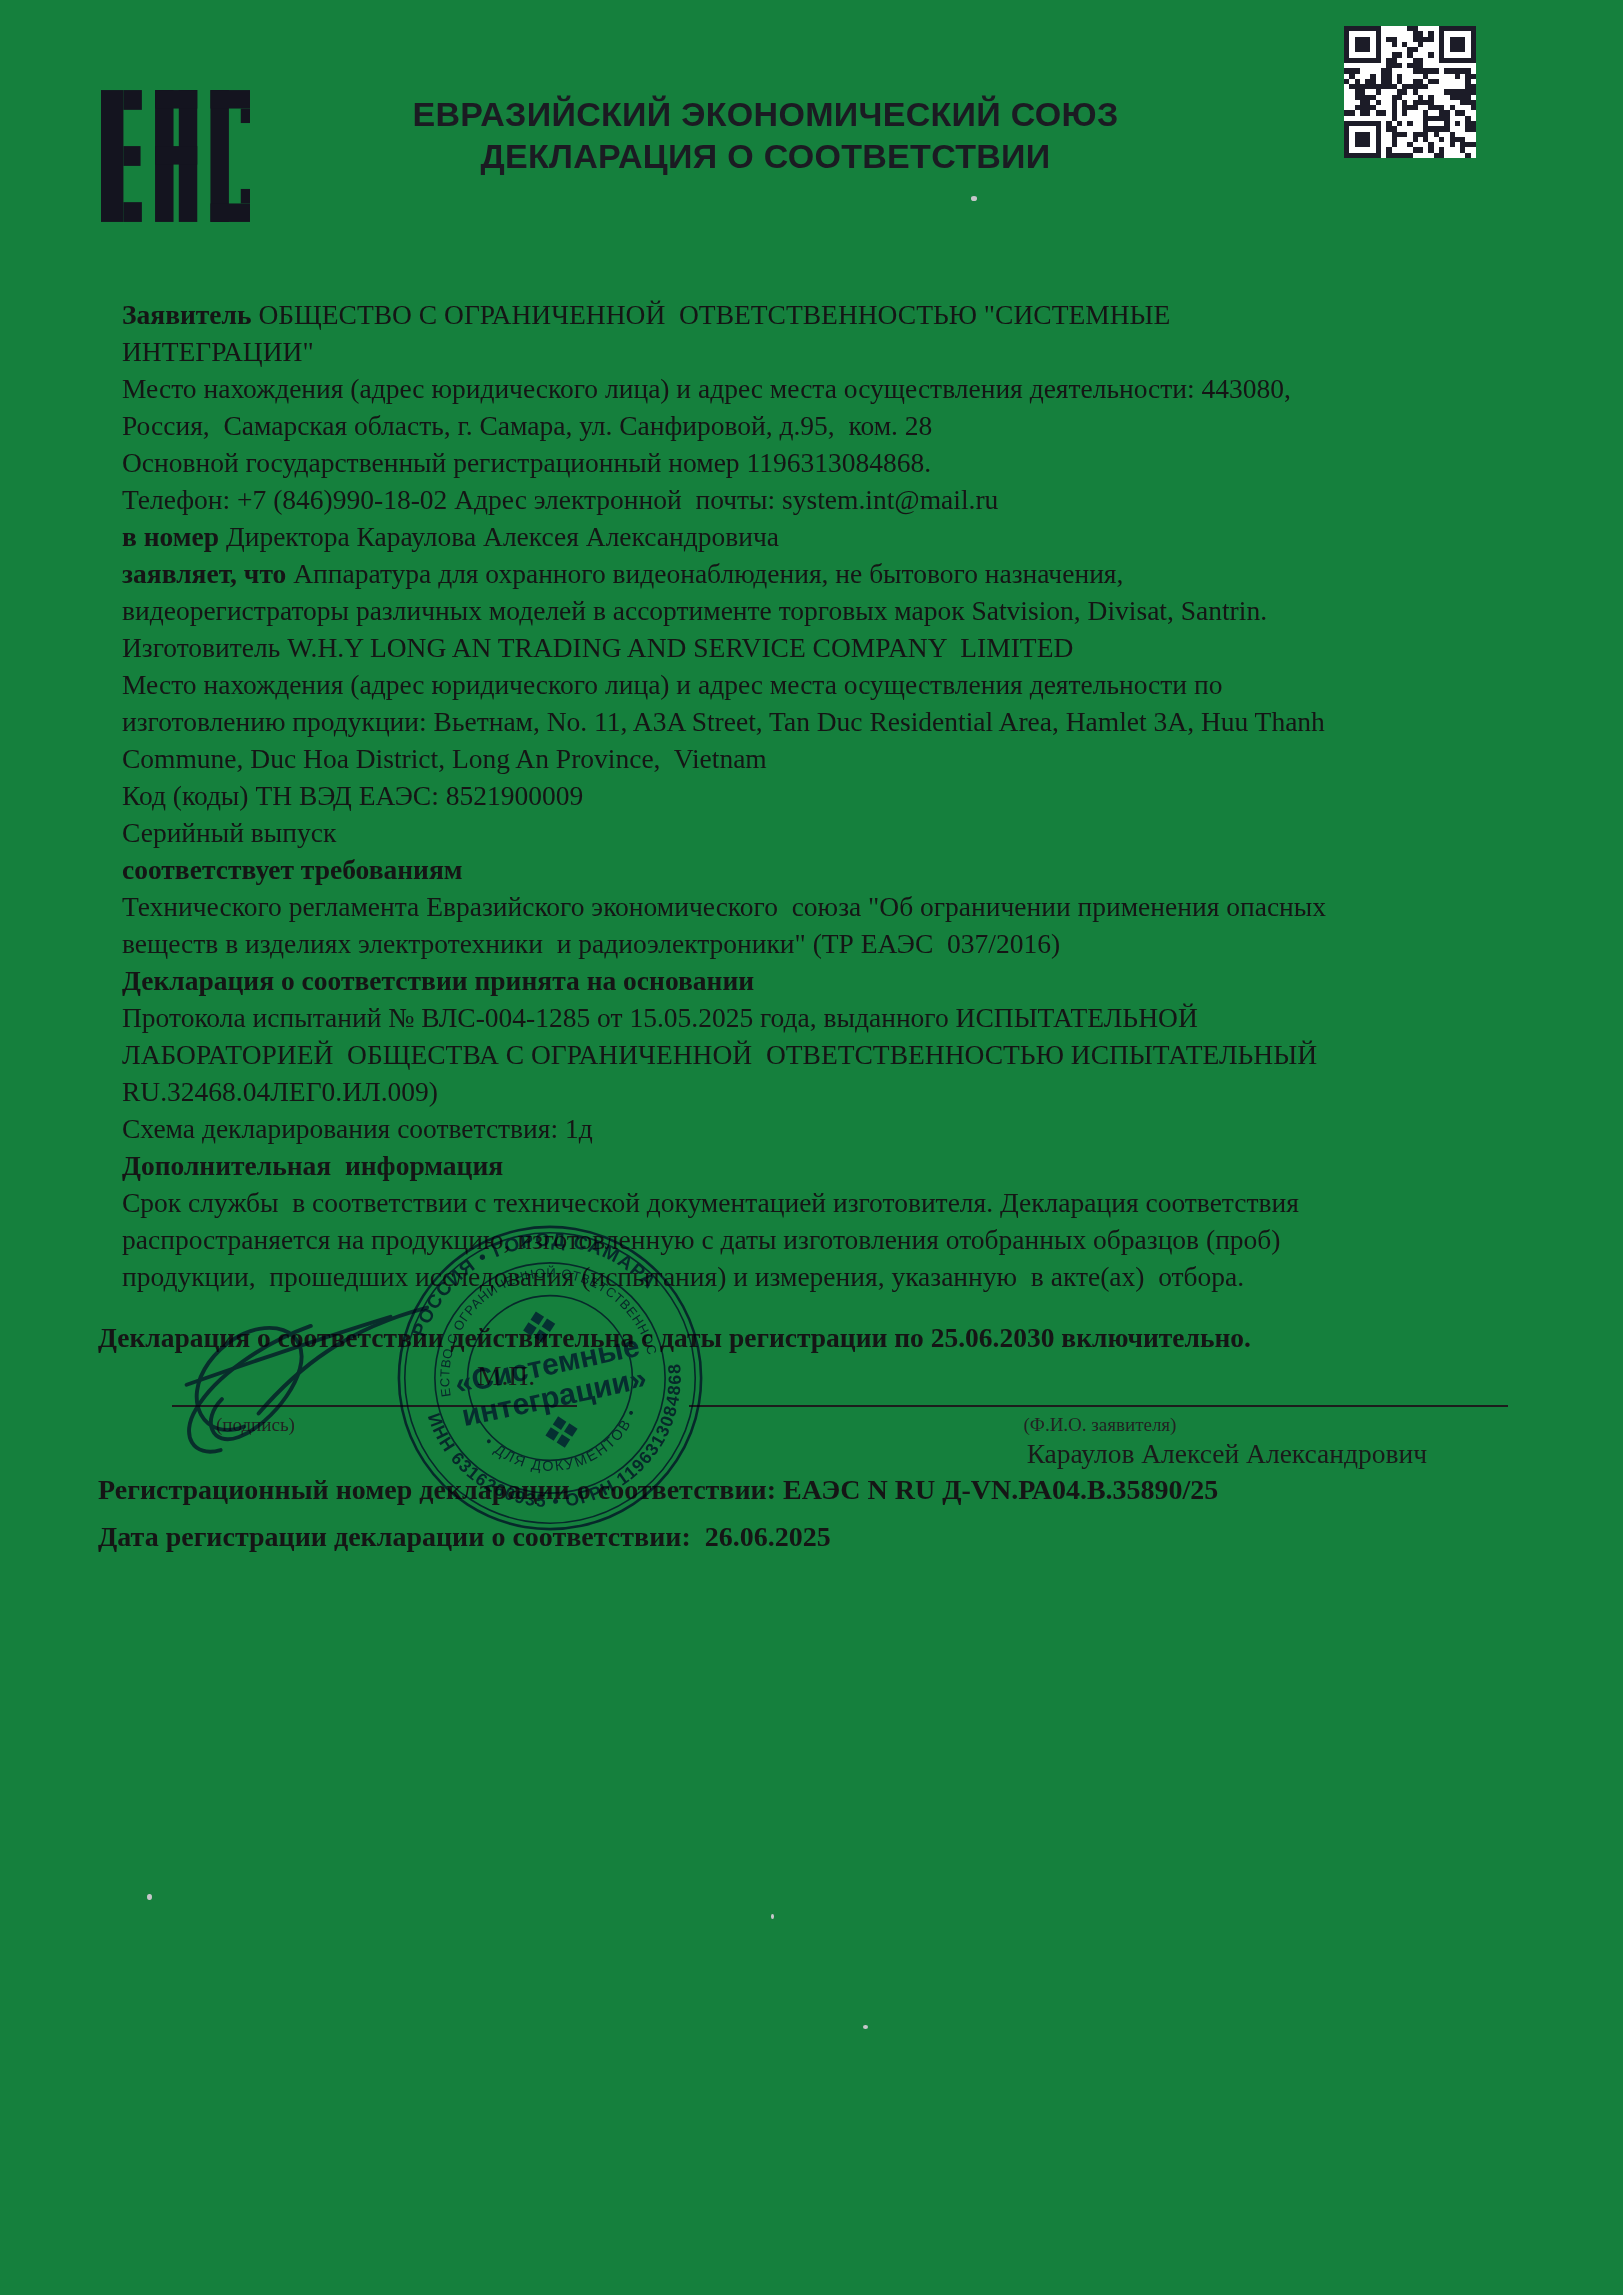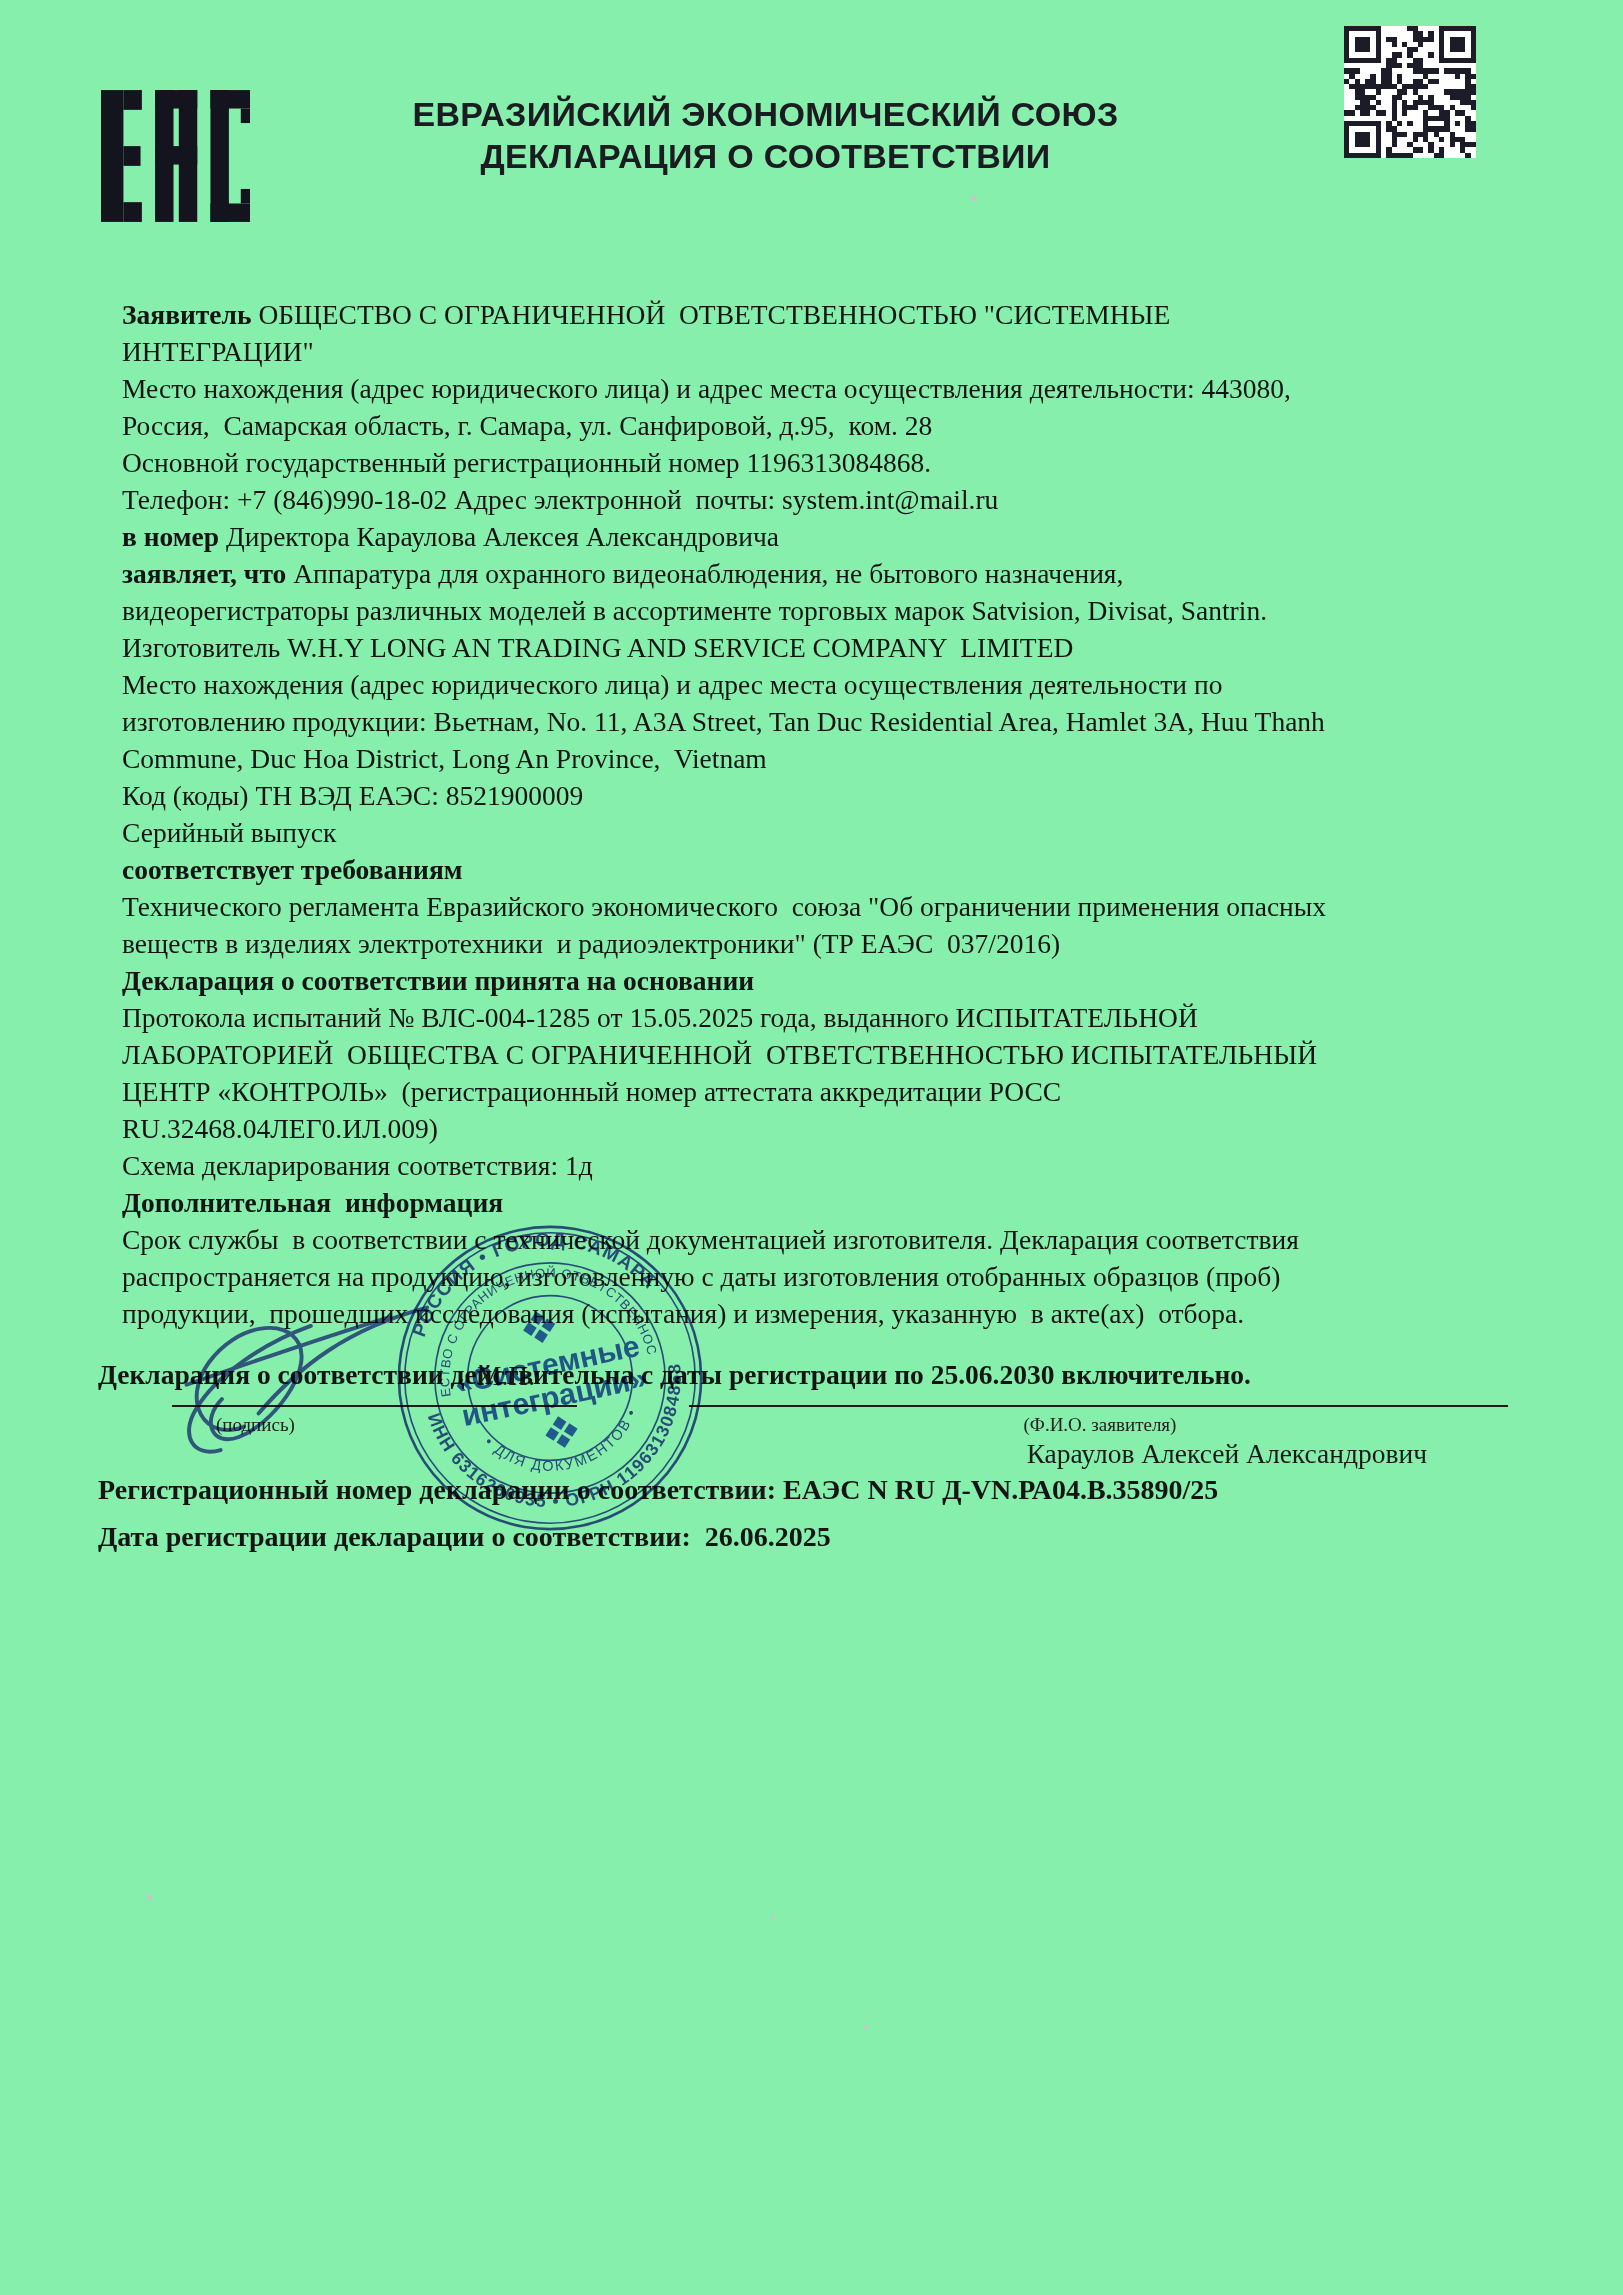--- a/index.html
+++ b/index.html
@@ -1,16 +1,16 @@
 <!DOCTYPE html>
 <html style="font-size:10.5px"><head>
 <meta charset="utf-8">
 <style>
   html,body{margin:0;padding:0;background:#888;}
-  .page{position:relative;width:1623px;height:2295px;background:#86efac;overflow:hidden;
+  .page{position:relative;width:1623px;height:2295px;background:#15803d;overflow:hidden;
         font-family:"Liberation Serif", serif;color:#151515;}
   
   .eac-logo{position:absolute;left:101px;top:90px;width:149px;height:132px;}
   .title{position:absolute;left:281px;top:93px;width:969px;text-align:center;
          font-family:"Liberation Sans", sans-serif;font-weight:bold;font-size:34px;
          line-height:42px;color:#1b1b22;letter-spacing:0.3px;}
   .qr{position:absolute;left:1344px;top:26px;width:132px;height:132px;}
   
   .bodytext{position:absolute;left:98px;top:296px;width:1365px;font-size:27.5px;line-height:37px;}
   .ln{white-space:pre;}
@@ -303,21 +303,20 @@
     <div class="ln"><span class="bb"></span><span>изготовлению продукции: Вьетнам, No. 11, A3A Street, Tan Duc Residential Area, Hamlet 3A, Huu Thanh</span></div>
     <div class="ln"><span class="bb"></span><span>Commune, Duc Hoa District, Long An Province,  Vietnam</span></div>
     <div class="ln"><span class="bb"></span><span>Код (коды) ТН ВЭД ЕАЭС: 8521900009</span></div>
     <div class="ln"><span class="bb"></span><span>Серийный выпуск</span></div>
     <div class="ln"><span class="bb">соответствует требованиям</span><span></span></div>
     <div class="ln"><span class="bb"></span><span>Технического регламента Евразийского экономического  союза "Об ограничении применения опасных</span></div>
     <div class="ln"><span class="bb"></span><span>веществ в изделиях электротехники  и радиоэлектроники" (ТР ЕАЭС  037/2016)</span></div>
     <div class="ln"><span class="bb">Декларация о соответствии принята на основании</span><span></span></div>
     <div class="ln"><span class="bb"></span><span>Протокола испытаний № ВЛС-004-1285 от 15.05.2025 года, выданного ИСПЫТАТЕЛЬНОЙ</span></div>
     <div class="ln"><span class="bb"></span><span>ЛАБОРАТОРИЕЙ  ОБЩЕСТВА С ОГРАНИЧЕННОЙ  ОТВЕТСТВЕННОСТЬЮ ИСПЫТАТЕЛЬНЫЙ</span></div>
-    <div class="ln"><span class="bb"></span><span>ЦЕНТР «КОНТРОЛЬ»  (регистрационный номер аттестата аккредитации РОСС</span></div>
     <div class="ln"><span class="bb"></span><span>RU.32468.04ЛЕГ0.ИЛ.009)</span></div>
     <div class="ln"><span class="bb"></span><span>Схема декларирования соответствия: 1д</span></div>
     <div class="ln"><span class="bb">Дополнительная  информация</span><span></span></div>
     <div class="ln"><span class="bb"></span><span>Срок службы  в соответствии с технической документацией изготовителя. Декларация соответствия</span></div>
     <div class="ln"><span class="bb"></span><span>распространяется на продукцию, изготовленную с даты изготовления отобранных образцов (проб)</span></div>
     <div class="ln"><span class="bb"></span><span>продукции,  прошедших исследования (испытания) и измерения, указанную  в акте(ах)  отбора.</span></div>
     <div class="validity">Декларация о соответствии действительна с даты регистрации по 25.06.2030 включительно.</div>
   </div>
 
   <div class="sig-line sign-line"></div>

